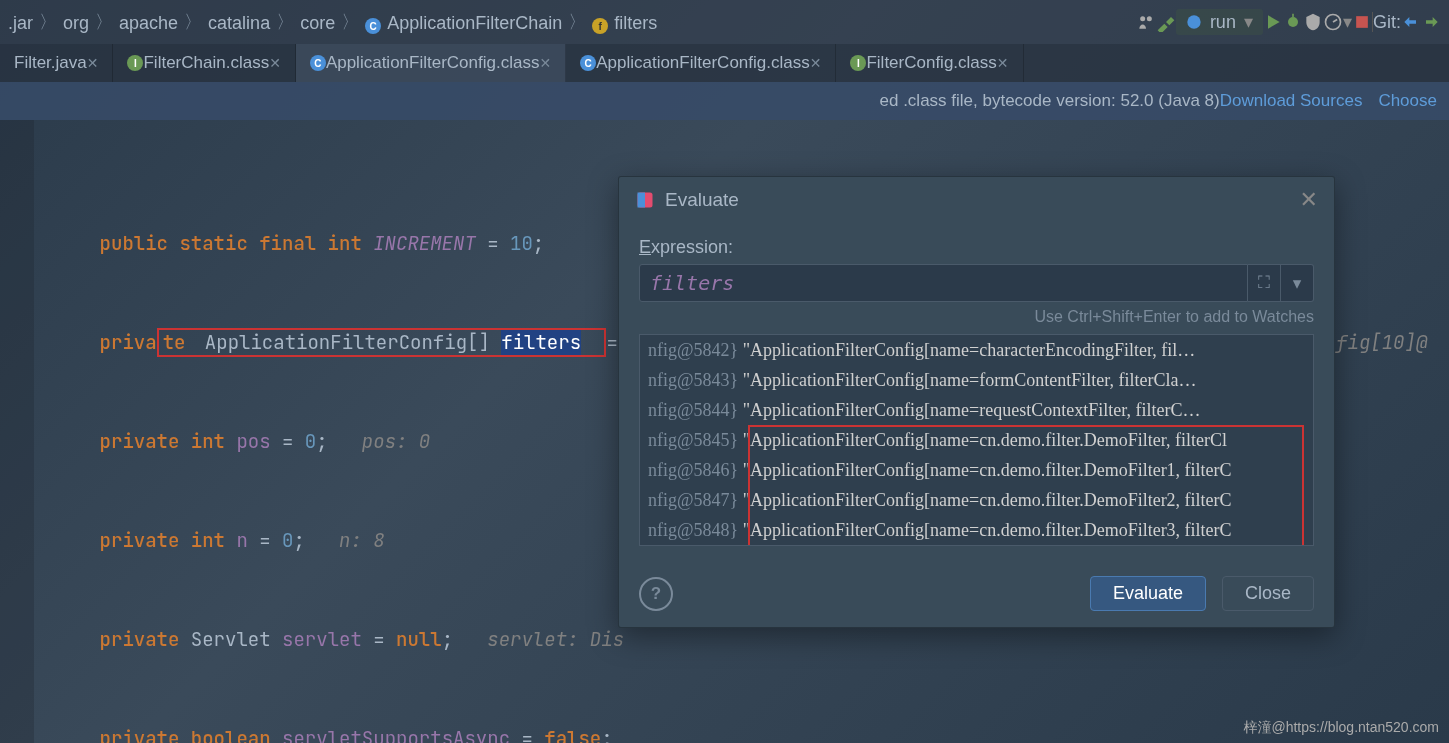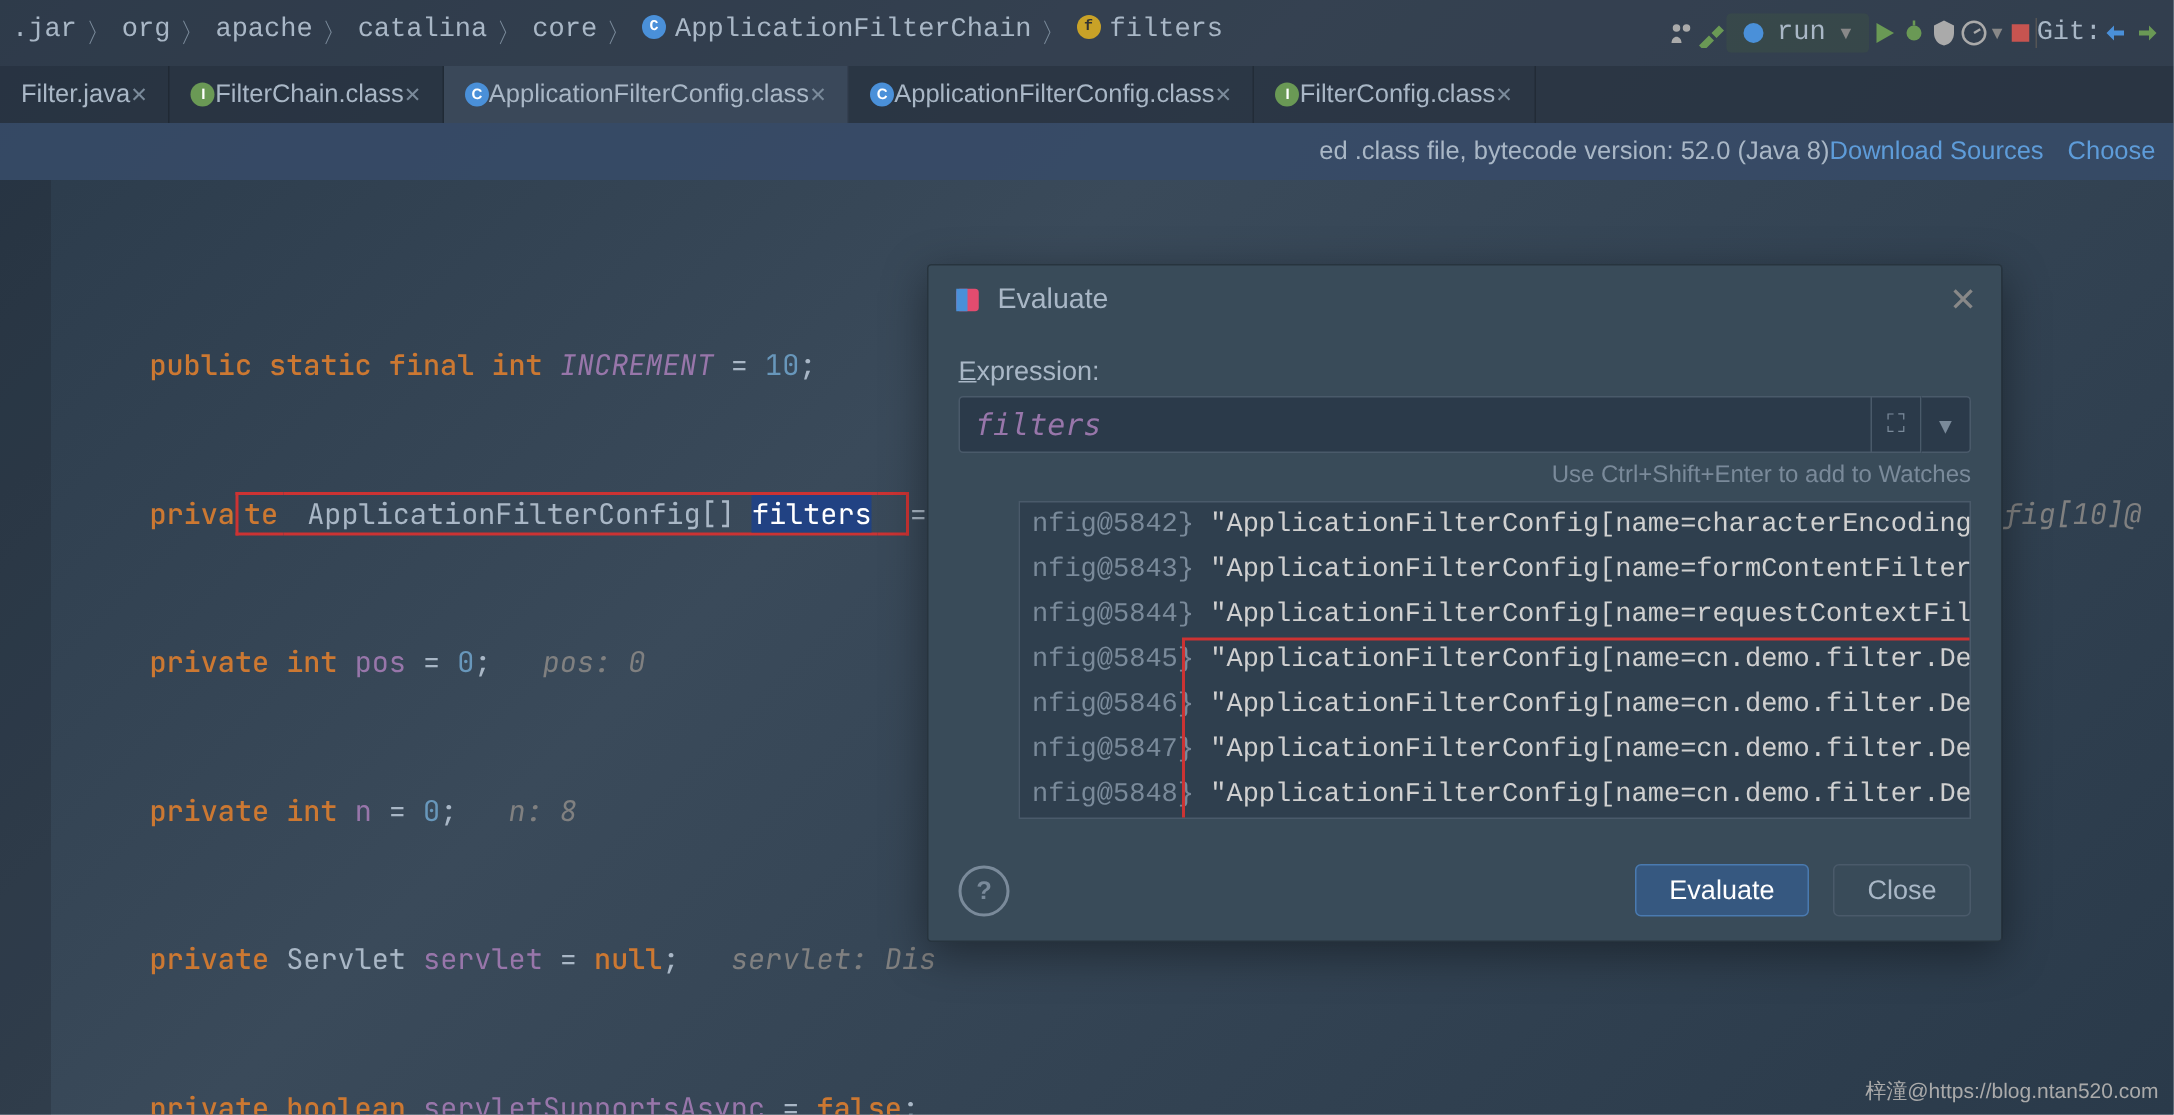--- a/index.html
+++ b/index.html
@@ -38,31 +38,29 @@
 
   
   .toolbar {
     height: 44px;
     display: flex;
     align-items: center;
     padding: 0 8px;
     background: rgba(50,60,75,0.6);
   }
   .breadcrumb {
-    display: flex; align-items: flex-start;
+    display: flex; align-items: flex-end;
     gap: 6px; flex: 1;
     font-size: 18px;
     color: var(--text-main);
-    font-family: Liberation Mono, monospace;
   }
   .breadcrumb .chev { color: var(--text-dim); }
   .toolbar-right {
     display: flex; align-items: center; gap: 0;
     font-size: 18px;
-    font-family: Liberation Mono, monospace;
   }
   .tool-icon {
     width: 20px; height: 20px;
   }
   .run-config {
     display:flex; align-items:center; gap:8px;
     background: rgba(60,80,70,0.5);
     padding: 2px 10px; border-radius: 3px;
   }
 
@@ -167,26 +165,25 @@
     background:var(--bg-input);
     display:flex;align-items:center;justify-content:center;
     color:var(--text-dim);
   }
   .expr-dd { border-radius: 0 3px 3px 0; }
   .hint { text-align:right; font-size:16px; color:var(--text-dim); margin-top:6px; }
   .result-box {
     margin-top:8px;
     border:1px solid var(--border-dim);
     background: rgba(43,58,74,0.7);
-    font-family: Liberation Mono, monospace;
+    font-family: Liberation Serif, serif;
     font-size: 18px;
     line-height: 30px;
     position:relative;
     overflow:hidden;
-    margin-left:40px;
   }
   .result-row { display:flex; padding:0 8px; white-space:nowrap; }
   .r-tag { color: var(--text-dim); }
   .r-val { color: #d0d0d0; }
   .red-outline {
     position:absolute;
     border: 2px solid var(--highlight-red);
   }
   .dlg-footer {
     display:flex; justify-content:space-between; align-items:center;

